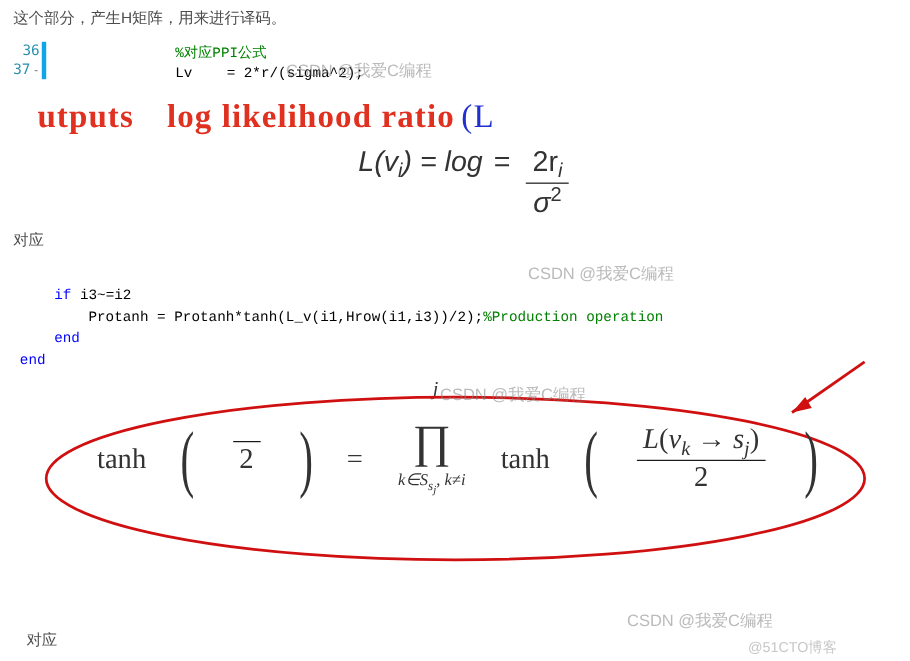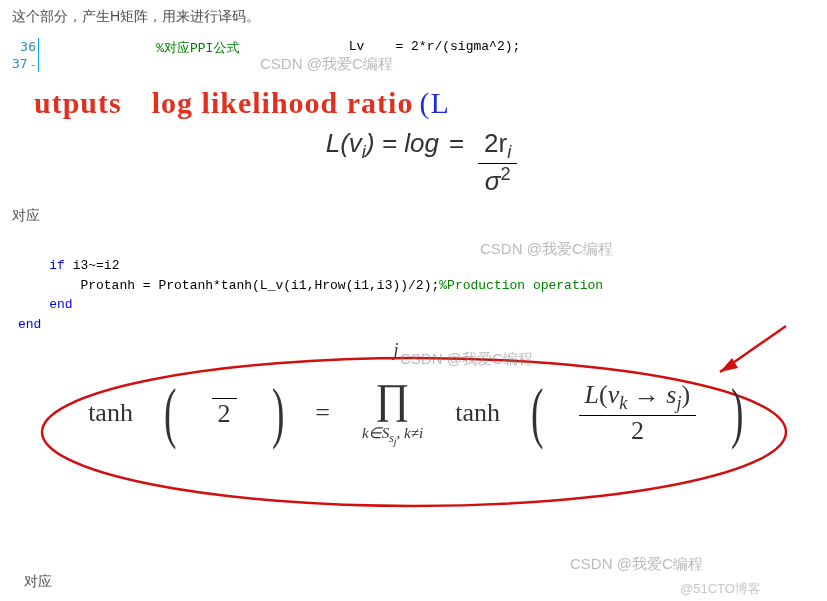--- a/index.html
+++ b/index.html
@@ -15,36 +15,36 @@
   }
   .intro-text { padding: 8px 12px; color: #4d4d4d; }
   .code-block1 {
     margin: 4px 0 0 12px;
     display: flex;
     align-items: flex-start;
   }
   .lineno-col {
     display: flex;
     flex-direction: column;
-    border-right: 1px solid #0ea5e9;
+    border-right: 4px solid #0ea5e9;
     padding-right: 2px;
     margin-right: 8px;
   }
   .lineno {
     width: 24px;
     text-align: right;
     color: #2b91af;
     font-family: Consolas, monospace;
     font-size: 13px;
     padding: 1px 0;
   }
   .fold { color: #7a7a7a; font-size: 11px; margin-left: 2px; }
   .code-lines {
     display: flex;
-    flex-direction: row;
+    flex-direction: column;
     font-family: Consolas, "Courier New", monospace;
     font-size: 13px;
   }
   .code-line { padding: 1px 0; white-space: pre; }
   .comment { color: #008000; }
   .normalc { color: #000; }
   .red-row {
     margin: 14px 0 4px 34px;
     font-family: "Times New Roman", serif;
     font-size: 30px;

